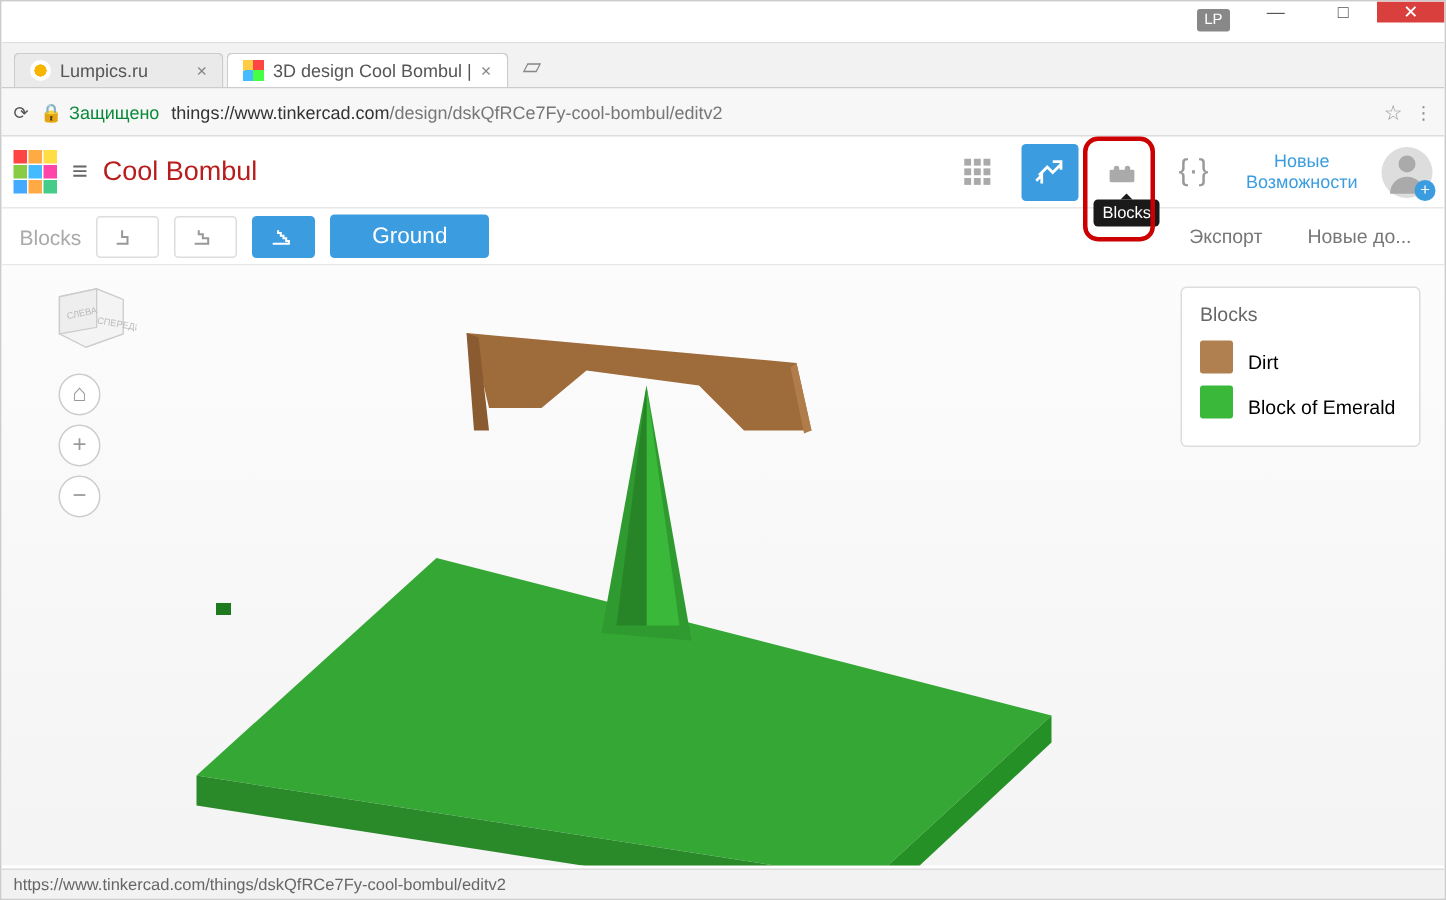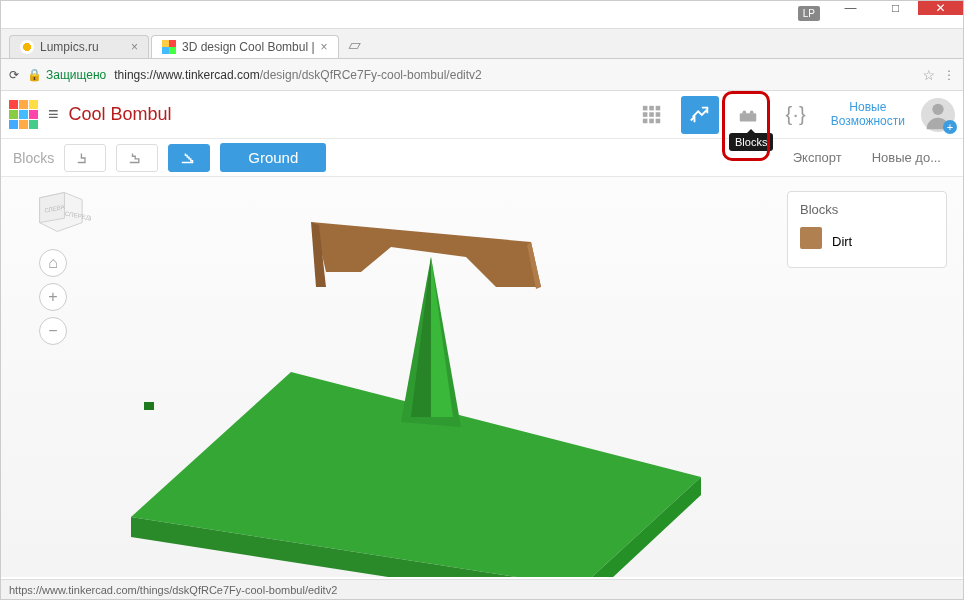--- a/index.html
+++ b/index.html
@@ -207,18 +207,22 @@
       <polygon points="370,40 350,200 370,200" fill="#278527"></polygon>
     </g>
   </svg>
 
   <div class="blocks-panel">
     <h4>Blocks</h4>
     <div class="block-item">
       <span class="swatch" style="background:#b08050"></span>
       <span>Dirt</span>
     </div>
+    <div class="block-item">
+      <span class="swatch" style="background:#3ab83a"></span>
+      <span>Block of Emerald</span>
+    </div>
   </div>
 </div>
 
 <div class="statusbar">
   <span>https://www.tinkercad.com/things/dskQfRCe7Fy-cool-bombul/editv2</span>
 </div>
 
 </body></html>

